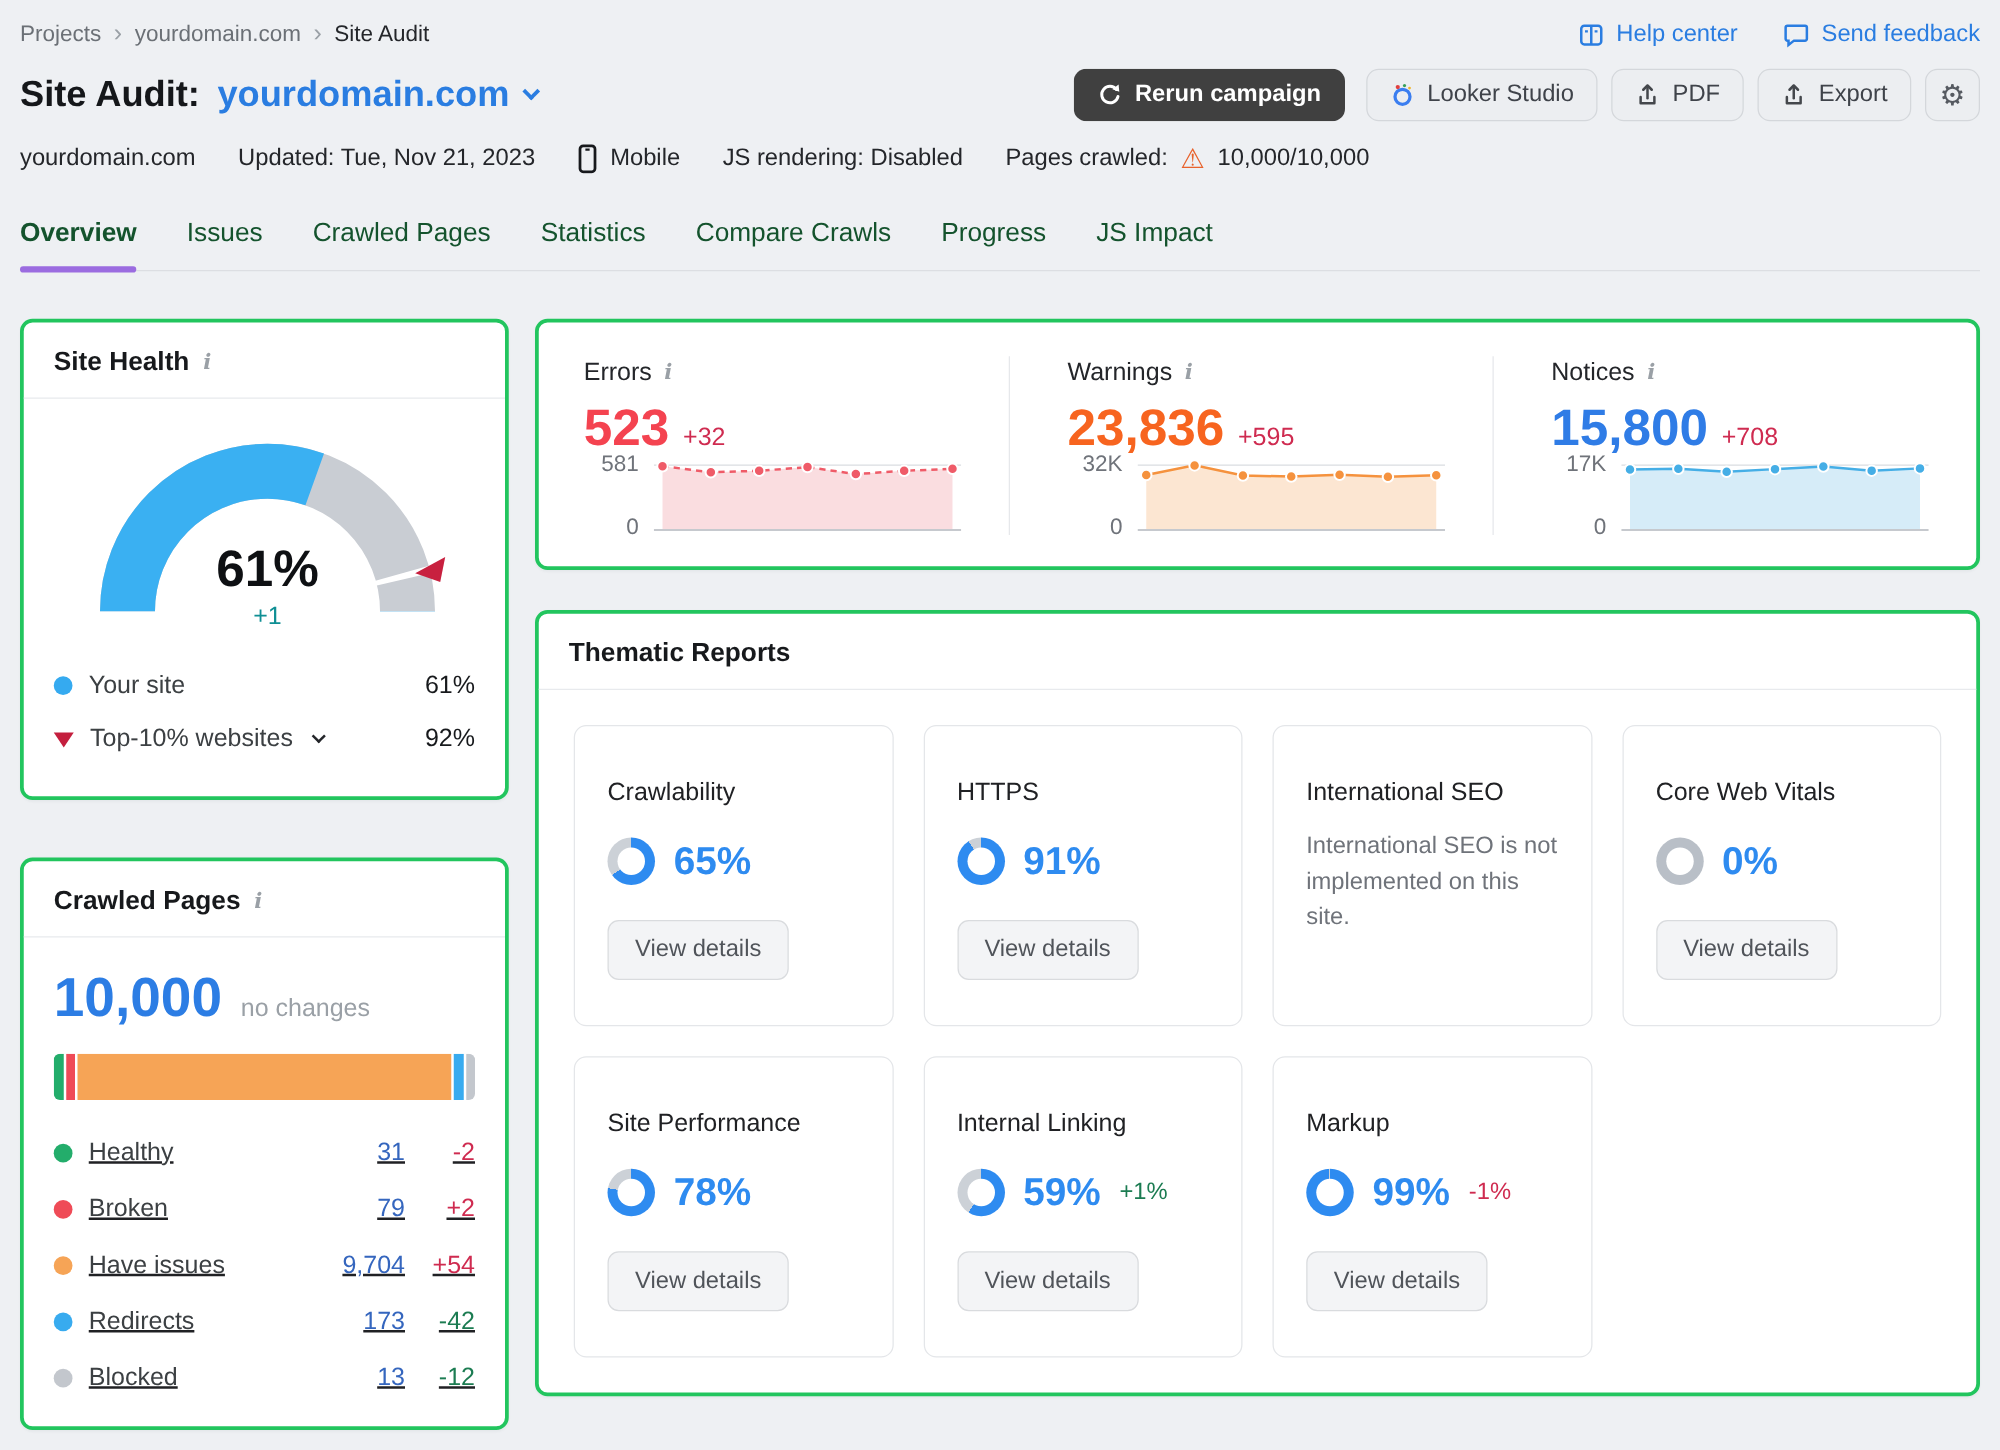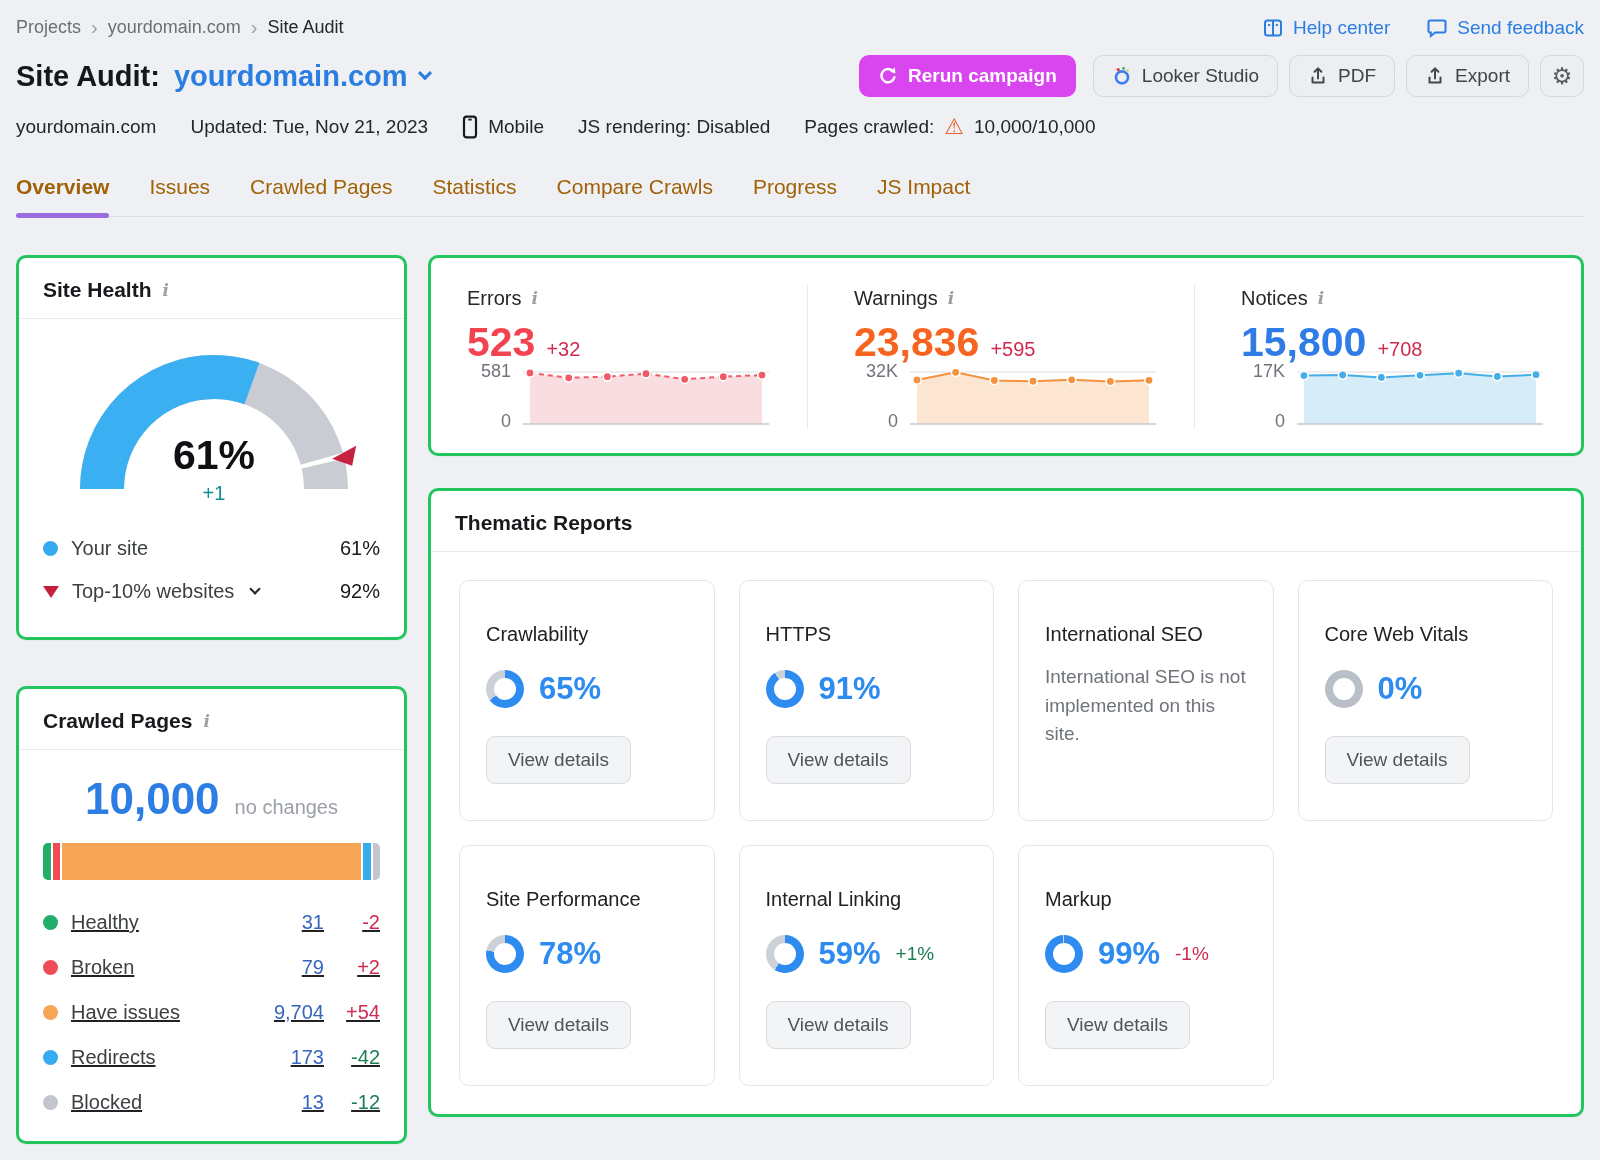--- a/index.html
+++ b/index.html
@@ -23,32 +23,32 @@
 
   
   .title-row { display:flex; justify-content:space-between; align-items:center; margin-top:16px; }
   .title-left { display:flex; align-items:flex-start; gap:14px; }
   .title-prefix { font-size:29px; font-weight:700; color:#15171a; }
   .domain-select { display:inline-flex; align-items:center; gap:12px; cursor:pointer; }
   .domain-name { font-size:29px; font-weight:700; color:#2a7de1; }
   .chev { width:10px; height:10px; border-right:3px solid #2a7de1; border-bottom:3px solid #2a7de1; transform:rotate(45deg) translate(-2px,-2px); }
   .actions { display:flex; align-items:center; gap:11px; }
   .btn { height:42px; border-radius:10px; padding:0 18px; font-size:19px; display:inline-flex; align-items:center; gap:10px; border:1px solid transparent; cursor:pointer; font-family:inherit; }
-  .btn-primary { background:#d946ef; color:#fff; font-weight:700; margin-right:6px; }
+  .btn-primary { background:#404040; color:#fff; font-weight:700; margin-right:6px; }
   .btn-secondary { background:#eceef1; border-color:#d4d7db; color:#3f434a; }
   .btn-gear { width:44px; justify-content:center; padding:0; font-size:23px; color:#565a61; }
 
   
   .meta-row { display:flex; align-items:center; gap:34px; margin-top:18px; font-size:19px; color:#24262a; }
   .meta-item { display:inline-flex; align-items:center; gap:10px; }
   .warn-glyph { color:#e8622c; font-size:22px; line-height:1; }
 
   
   .tabs { display:flex; gap:40px; margin-top:36px; border-bottom:1px solid #dcdee2; }
-  .tab { font-size:21px; padding-bottom:17px; position:relative; cursor:pointer; color:#a16207; }
+  .tab { font-size:21px; padding-bottom:17px; position:relative; cursor:pointer; color:#14532d; }
   .tab.active { font-weight:700; }
   .tab.active::after { content:""; position:absolute; left:0; right:0; bottom:-2px; height:5px; border-radius:3px; background:#9b6ce0; }
 
   
   .content { display:flex; gap:21px; margin-top:38px; align-items:flex-start; }
   .col-left { width:391px; flex:none; display:flex; flex-direction:column; gap:46px; }
   .col-right { flex:1; display:flex; flex-direction:column; gap:32px; }
   .card { background:#fff; border:3px solid #22c55e; border-radius:10px; box-shadow:0 1px 2px rgba(30,40,60,.04); }
   .card-header { padding:20px 24px 16px; border-bottom:1px solid #e8eaed; display:flex; align-items:center; gap:11px; }
   .card-title { font-size:21px; font-weight:700; color:#17191c; }
@@ -77,21 +77,21 @@
   .sum-num { font-size:41px; font-weight:700; cursor:pointer; }
   .num-red { color:#f44350; } .num-orange { color:#f7641f; } .num-blue { color:#2f7ce6; }
   .sum-chg { font-size:20px; color:#cf2b50; }
   .spark-row { display:flex; gap:12px; }
   .spark-labels { width:44px; display:flex; flex-direction:column; justify-content:space-between; text-align:right; font-size:18px; color:#6f737a; padding:0; }
   .spark-labels span:first-child { margin-top:-5px; }
   .spark-labels span:last-child { margin-bottom:-6px; }
 
   
   .cp-body { padding:24px 24px 16px; }
-  .cp-total-row { display:flex; align-items:baseline; gap:15px;justify-content:center; }
+  .cp-total-row { display:flex; align-items:baseline; gap:15px; }
   .cp-total { font-size:44px; font-weight:700; color:#2c7de4; cursor:pointer; }
   .cp-note { font-size:20px; color:#9aa0a6; }
   .cp-bar { display:flex; gap:2px; height:37px; border-radius:5px; overflow:hidden; margin-top:19px; }
   .cp-bar > div { height:100%; }
   .cp-legend { margin-top:20px; }
   .cp-row { display:flex; align-items:center; font-size:20px; padding:11px 0;text-decoration:underline; }
   .cp-label { margin-left:13px; color:#3c4043; }
   .cp-val { margin-left:auto; color:#3566be; min-width:70px; text-align:right; cursor:pointer; }
   .cp-chg { min-width:56px; text-align:right; }
   .chg-red { color:#cf2b50; } .chg-green { color:#1c7c52; }

